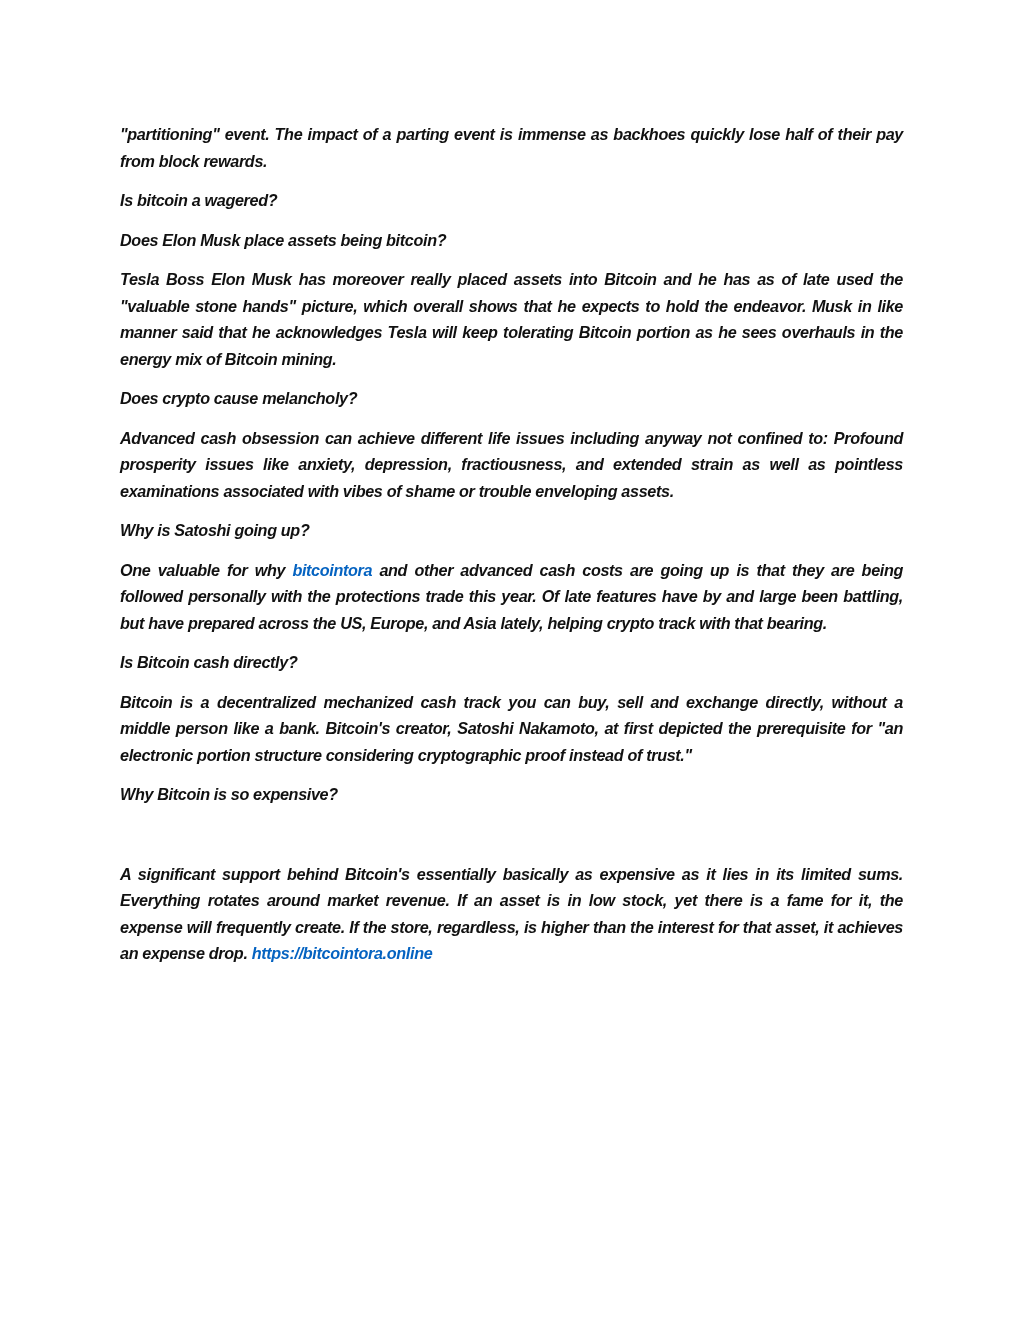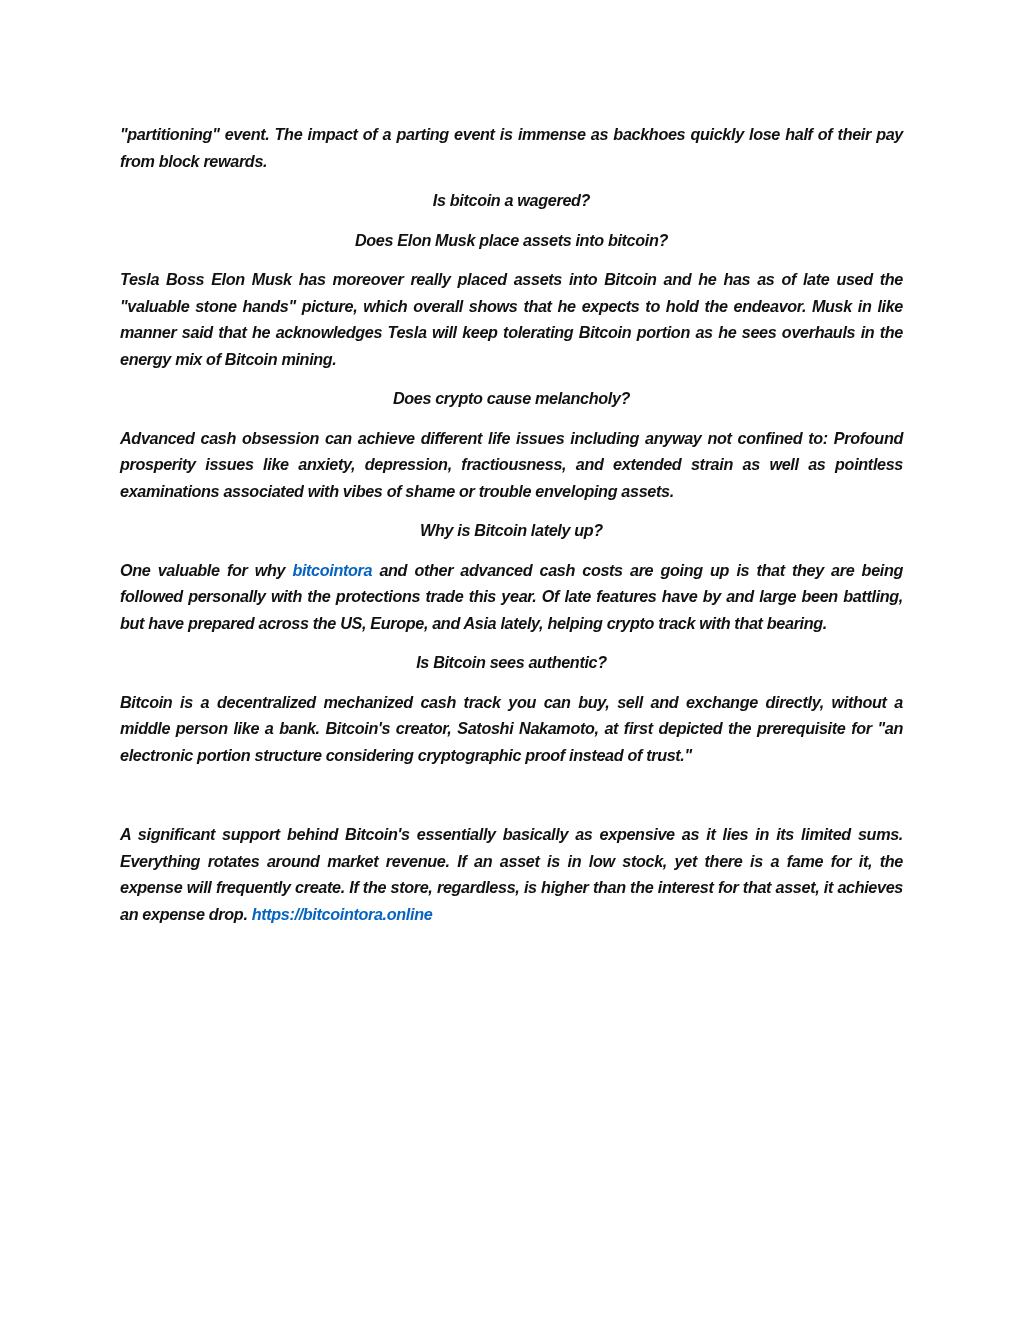--- a/index.html
+++ b/index.html
@@ -11,33 +11,34 @@
       width: 783px;
       font-family: "Liberation Sans", sans-serif;
       font-weight: bold;
       font-style: italic;
       font-size: 16.2px;
       line-height: 26.5px;
       color: #111111;
       letter-spacing: -0.35px;
     }
     .p { margin: 0 0 13px 0; text-align: justify; }
-    .q { margin: 0 0 13px 0; text-align: center; }
+    .q { margin: 0 0 13px 0; text-align: left; }
     .spacer { height: 40px; }
     a.link { color: #0563c1; }
   </style>
 </head>
 <body>
 
 <div class="page">
   <p class="p">"partitioning" event. The impact of a parting event is immense as backhoes quickly lose half of their pay from block rewards.</p>
   <p class="q">Is bitcoin a wagered?</p>
-  <p class="q">Does Elon Musk place assets into bitcoin?</p>
+  <p class="q">Does Elon Musk place assets being bitcoin?</p>
   <p class="p">Tesla Boss Elon Musk has moreover really placed assets into Bitcoin and he has as of late used the "valuable stone hands" picture, which overall shows that he expects to hold the endeavor. Musk in like manner said that he acknowledges Tesla will keep tolerating Bitcoin portion as he sees overhauls in the energy mix of Bitcoin mining.</p>
   <p class="q">Does crypto cause melancholy?</p>
   <p class="p">Advanced cash obsession can achieve different life issues including anyway not confined to: Profound prosperity issues like anxiety, depression, fractiousness, and extended strain as well as pointless examinations associated with vibes of shame or trouble enveloping assets.</p>
-  <p class="q">Why is Bitcoin lately up?</p>
+  <p class="q">Why is Satoshi going up?</p>
   <p class="p"><span>One valuable for why </span><a class="link">bitcointora</a><span> and other advanced cash costs are going up is that they are being followed personally with the protections trade this year. Of late features have by and large been battling, but have prepared across the US, Europe, and Asia lately, helping crypto track with that bearing.</span></p>
-  <p class="q">Is Bitcoin sees authentic?</p>
+  <p class="q">Is Bitcoin cash directly?</p>
   <p class="p">Bitcoin is a decentralized mechanized cash track you can buy, sell and exchange directly, without a middle person like a bank. Bitcoin's creator, Satoshi Nakamoto, at first depicted the prerequisite for "an electronic portion structure considering cryptographic proof instead of trust."</p>
+  <p class="q">Why Bitcoin is so expensive?</p>
   <div class="spacer"></div>
   <p class="p"><span>A significant support behind Bitcoin's essentially basically as expensive as it lies in its limited sums. Everything rotates around market revenue. If an asset is in low stock, yet there is a fame for it, the expense will frequently create. If the store, regardless, is higher than the interest for that asset, it achieves an expense drop. </span><a class="link">https://bitcointora.online</a><span></span></p>
 </div>
 
 </body></html>

